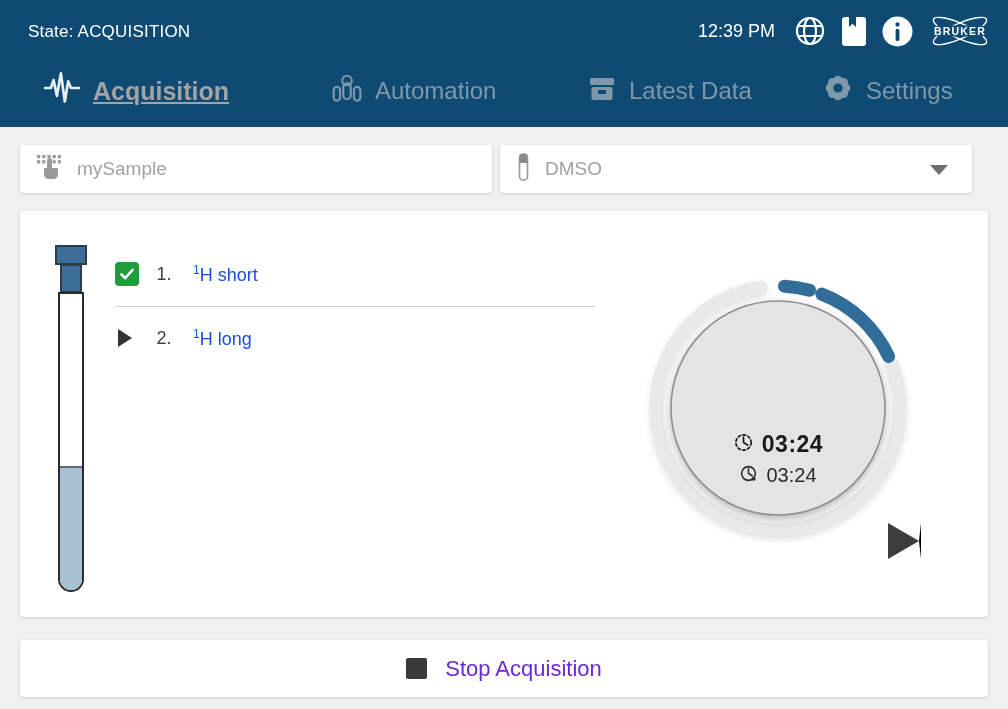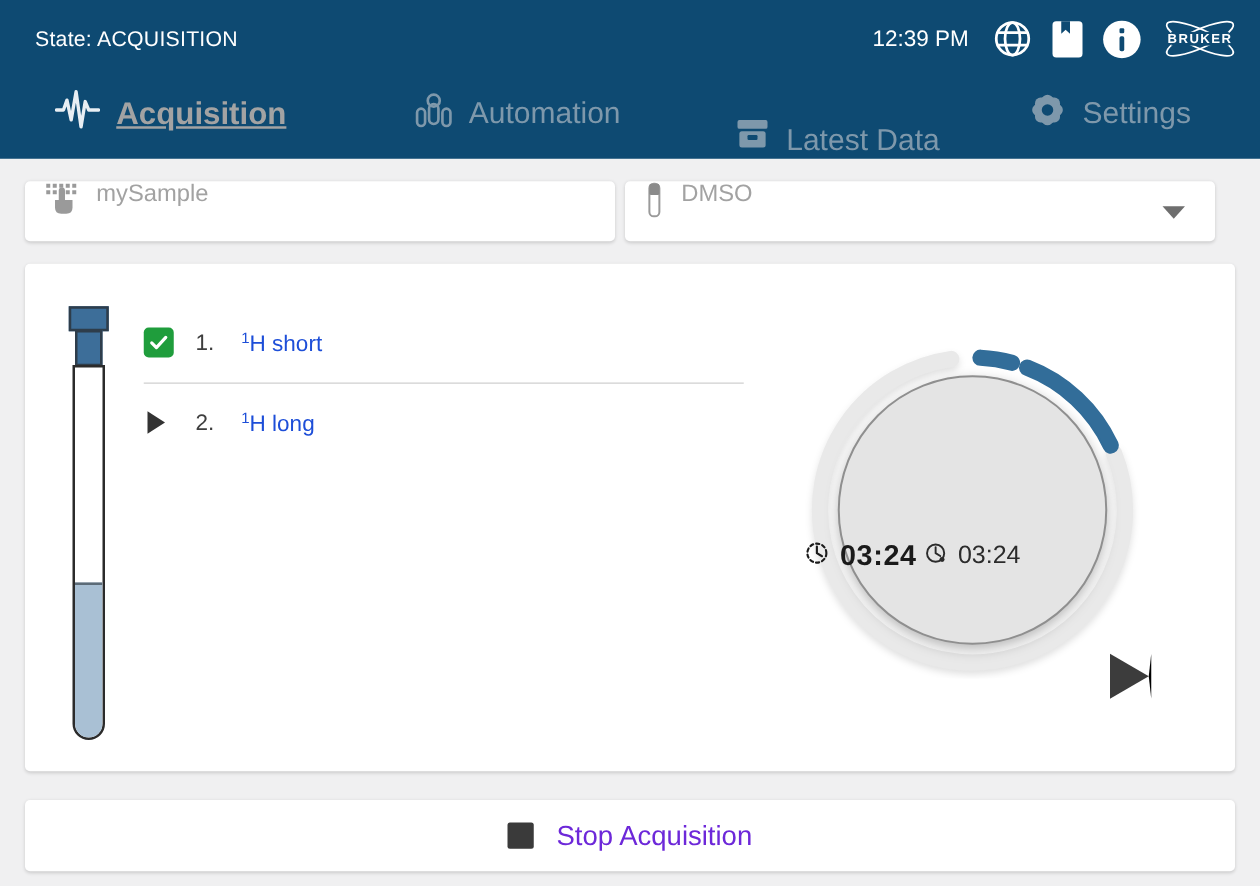--- a/index.html
+++ b/index.html
@@ -13,26 +13,26 @@
   .header-right { position:absolute; right:16px; top:13px; display:flex; align-items:center; gap:15px; }
   .time-text { color:#ffffff; font-size:18px; margin-right:4px;text-align:center; }
   .hicon { display:flex; align-items:center; justify-content:center; cursor:pointer; background:none; border:none; padding:0; }
 
   
   .nav { position:absolute; top:55px; left:0; width:1008px; height:72px; }
   .nav-item { position:absolute; top:0; height:72px; display:flex; align-items:center; gap:13px; color:#7e98ab; font-size:24px; cursor:pointer; background:none; border:none; }
   .nav-item.active { color:#a3a3a3; font-size:25px; font-weight:600;text-decoration:underline; }
   .nav-acquisition { left:44px; }
   .nav-automation  { left:332px; }
-  .nav-latestdata  { left:588px;align-items:flex-end; }
+  .nav-latestdata  { left:588px; }
   .nav-settings    { left:823px; }
 
   
   .field { position:absolute; top:145px; height:48px; width:472px; background:#ffffff; border-radius:4px;
-           box-shadow:0 1px 3px rgba(0,0,0,.16); display:flex; padding:0 16px; gap:14px; cursor:pointer; }
+           box-shadow:0 1px 3px rgba(0,0,0,.16); display:flex; align-items:center; padding:0 16px; gap:14px; cursor:pointer; }
   .field-sample  { left:20px; }
   .field-solvent { left:500px; }
   .field-text { color:#a2a2a2; font-size:19px; }
   .caret-down { position:absolute; right:24px; top:20px; width:0; height:0;
                 border-left:9px solid transparent; border-right:9px solid transparent; border-top:10px solid #6e6e6e; }
 
   
   .card { position:absolute; left:20px; top:211px; width:968px; height:406px; background:#ffffff; border-radius:4px;
           box-shadow:0 1px 3px rgba(0,0,0,.16); }
 
@@ -51,21 +51,21 @@
   .exp-status { width:26px; display:flex; align-items:center; }
   .checkbox-done { width:24px; height:24px; background:#1f9d3c; border-radius:4px; display:flex; align-items:center; justify-content:center; }
   .play-small { width:0; height:0; border-left:14px solid #333333; border-top:9px solid transparent; border-bottom:9px solid transparent; margin-left:3px; }
   .exp-num { color:#3e3e3e; font-size:18px; margin-left:12px; width:22px; }
   .exp-label { color:#1d4ed8; font-size:18px; margin-left:18px; }
   .exp-label sup { font-size:12px; }
   .exp-divider { position:absolute; left:95px; top:95px; width:480px; height:1px; background:#cfcfcf; }
 
   
   .progress-wrap { position:absolute; left:623px; top:62px; width:270px; height:270px; }
-  .progress-center { position:absolute; left:0; top:158px; width:270px; display:flex; flex-direction:row; align-items:center; gap:6px; }
+  .progress-center { position:absolute; left:0; top:158px; width:270px; display:flex; flex-direction:column; align-items:center; gap:6px; }
   .time-row { display:flex; align-items:center; gap:8px; }
   .time-primary { font-size:23px; font-weight:700; color:#1a1a1a; letter-spacing:.5px; }
   .time-secondary { font-size:20px; color:#2b2b2b; }
 
   .play-big { position:absolute; left:868px; top:312px; width:0; height:0; cursor:pointer;
               border-left:31px solid #3c3c3c; border-top:18px solid transparent; border-bottom:18px solid transparent; background:none; padding:0; }
 
   
   .stop-bar { position:absolute; left:20px; top:640px; width:968px; height:57px; background:#ffffff; border-radius:4px;
               box-shadow:0 1px 3px rgba(0,0,0,.16); display:flex; align-items:center; justify-content:center; gap:18px; cursor:pointer; border:none; }

